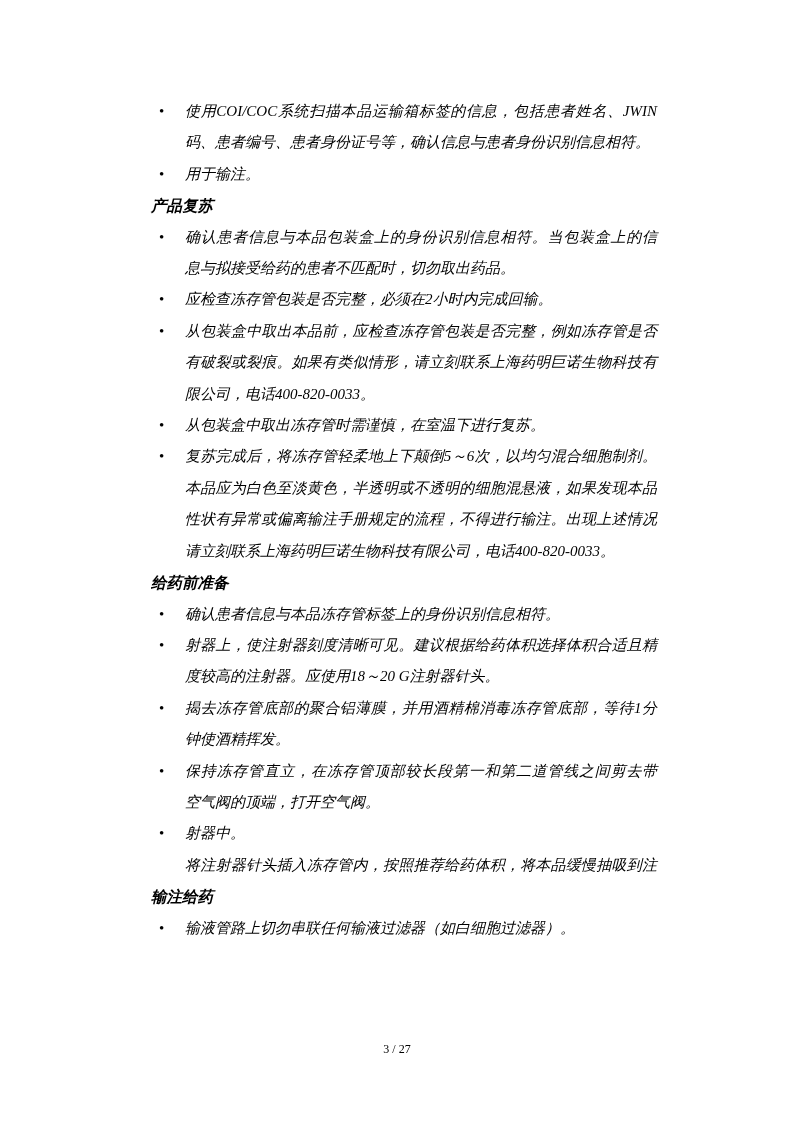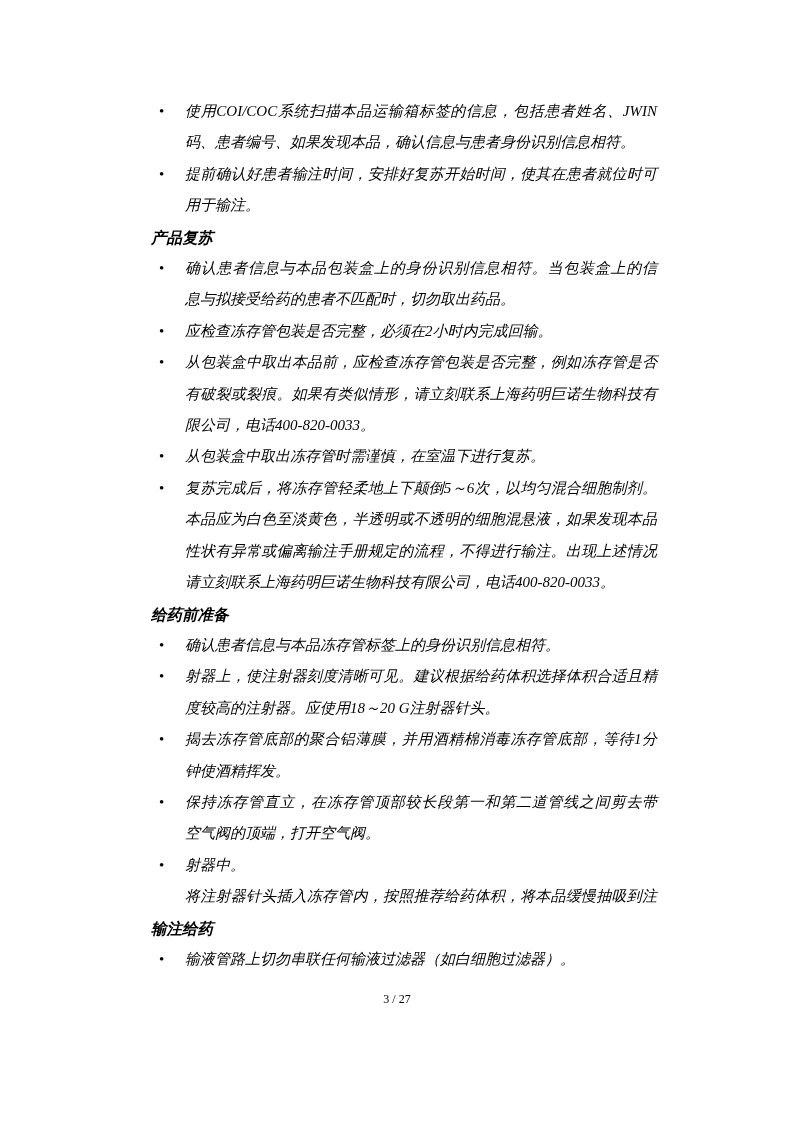--- a/index.html
+++ b/index.html
@@ -43,42 +43,41 @@
     line-height: 31.4px;
     text-align: justify;
     text-align-last: left;
     font-style: italic;
   }
   .line.just {
     text-align-last: justify;
   }
   .footer {
     position: absolute;
-    left: 0; top: 989px;
+    left: 0; top: 1039px;
     width: 794px;
     text-align: center;
     font-size: 12px;
     line-height: 20px;
     color: #000000;
   }
 </style>
 </head>
 <body>
 
 <div class="page">
   <div class="content" id="doc-content">
       <div class="section">
         <div class="item">
           <span class="bullet">•</span>
           <div class="line just">使用COI/COC系统扫描本品运输箱标签的信息，包括患者姓名、JWIN</div>
-          <div class="line">码、患者编号、如果发现本品，确认信息与患者身份识别信息相符。</div>
+          <div class="line">码、患者编号、患者身份证号等，确认信息与患者身份识别信息相符。</div>
         </div>
         <div class="item">
           <span class="bullet">•</span>
-          <div class="line just">提前确认好患者输注时间，安排好复苏开始时间，使其在患者就位时可</div>
           <div class="line">用于输注。</div>
         </div>
       </div>
       <div class="section">
         <div class="section-header">产品复苏</div>
         <div class="item">
           <span class="bullet">•</span>
           <div class="line just">确认患者信息与本品包装盒上的身份识别信息相符。当包装盒上的信</div>
           <div class="line">息与拟接受给药的患者不匹配时，切勿取出药品。</div>
         </div>

